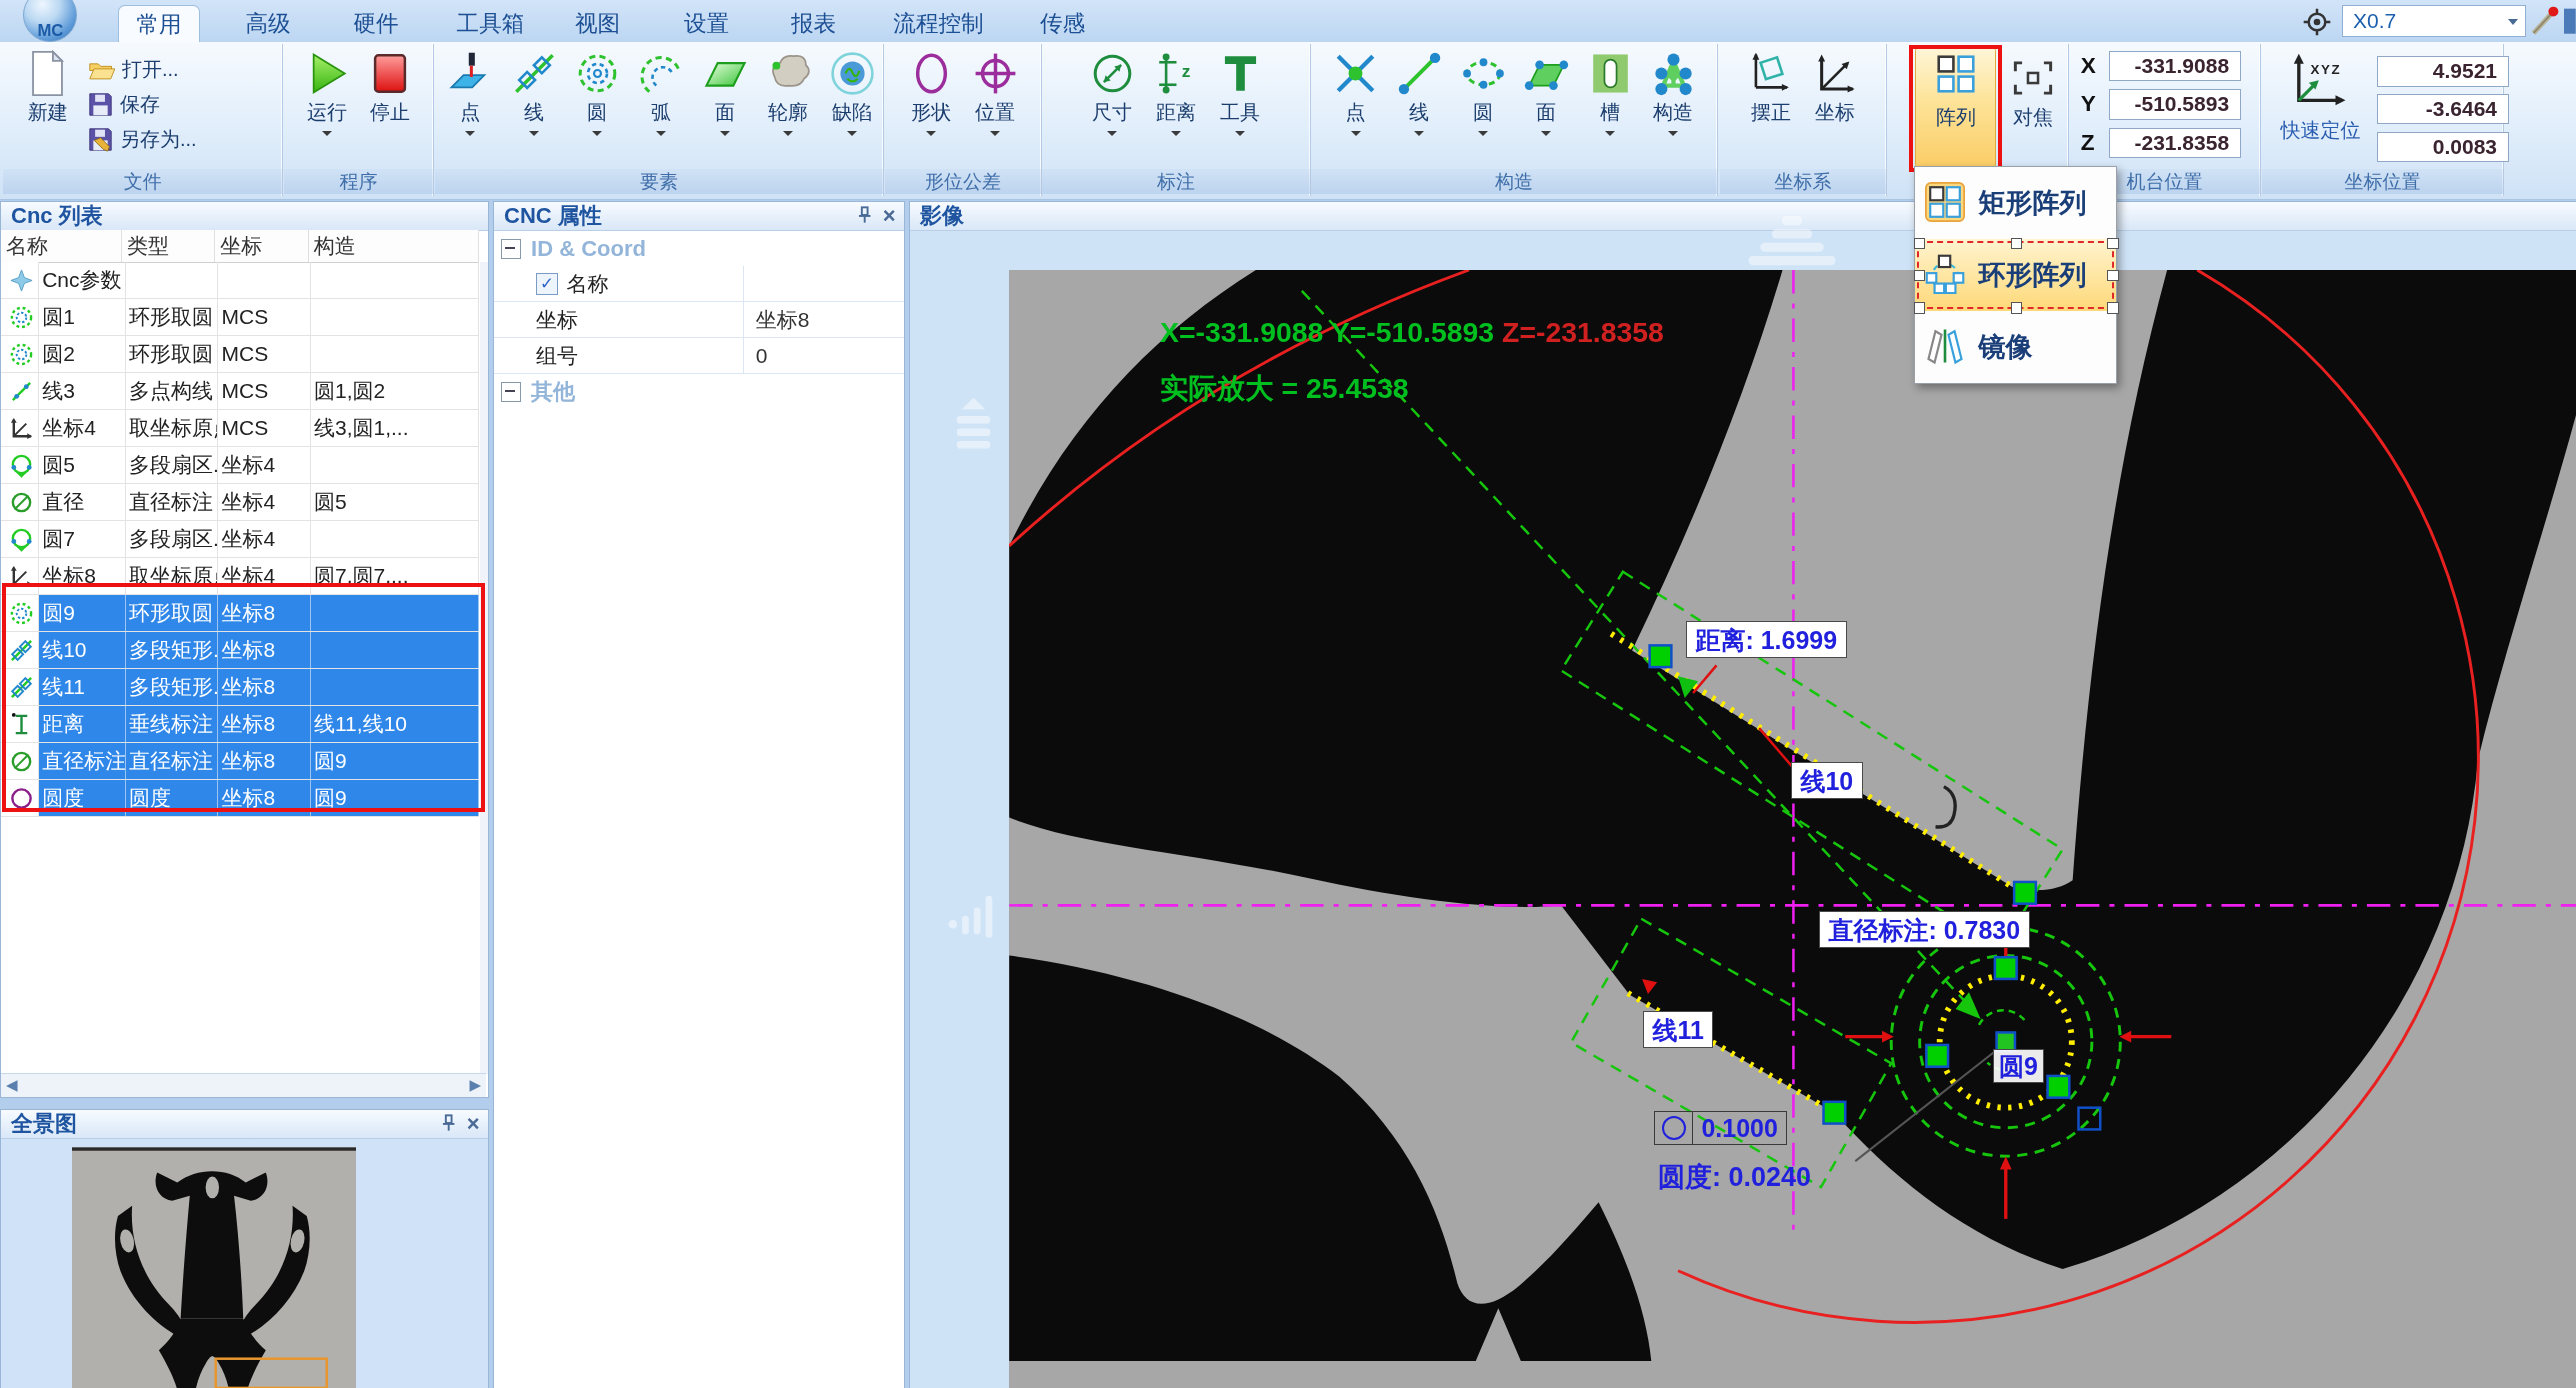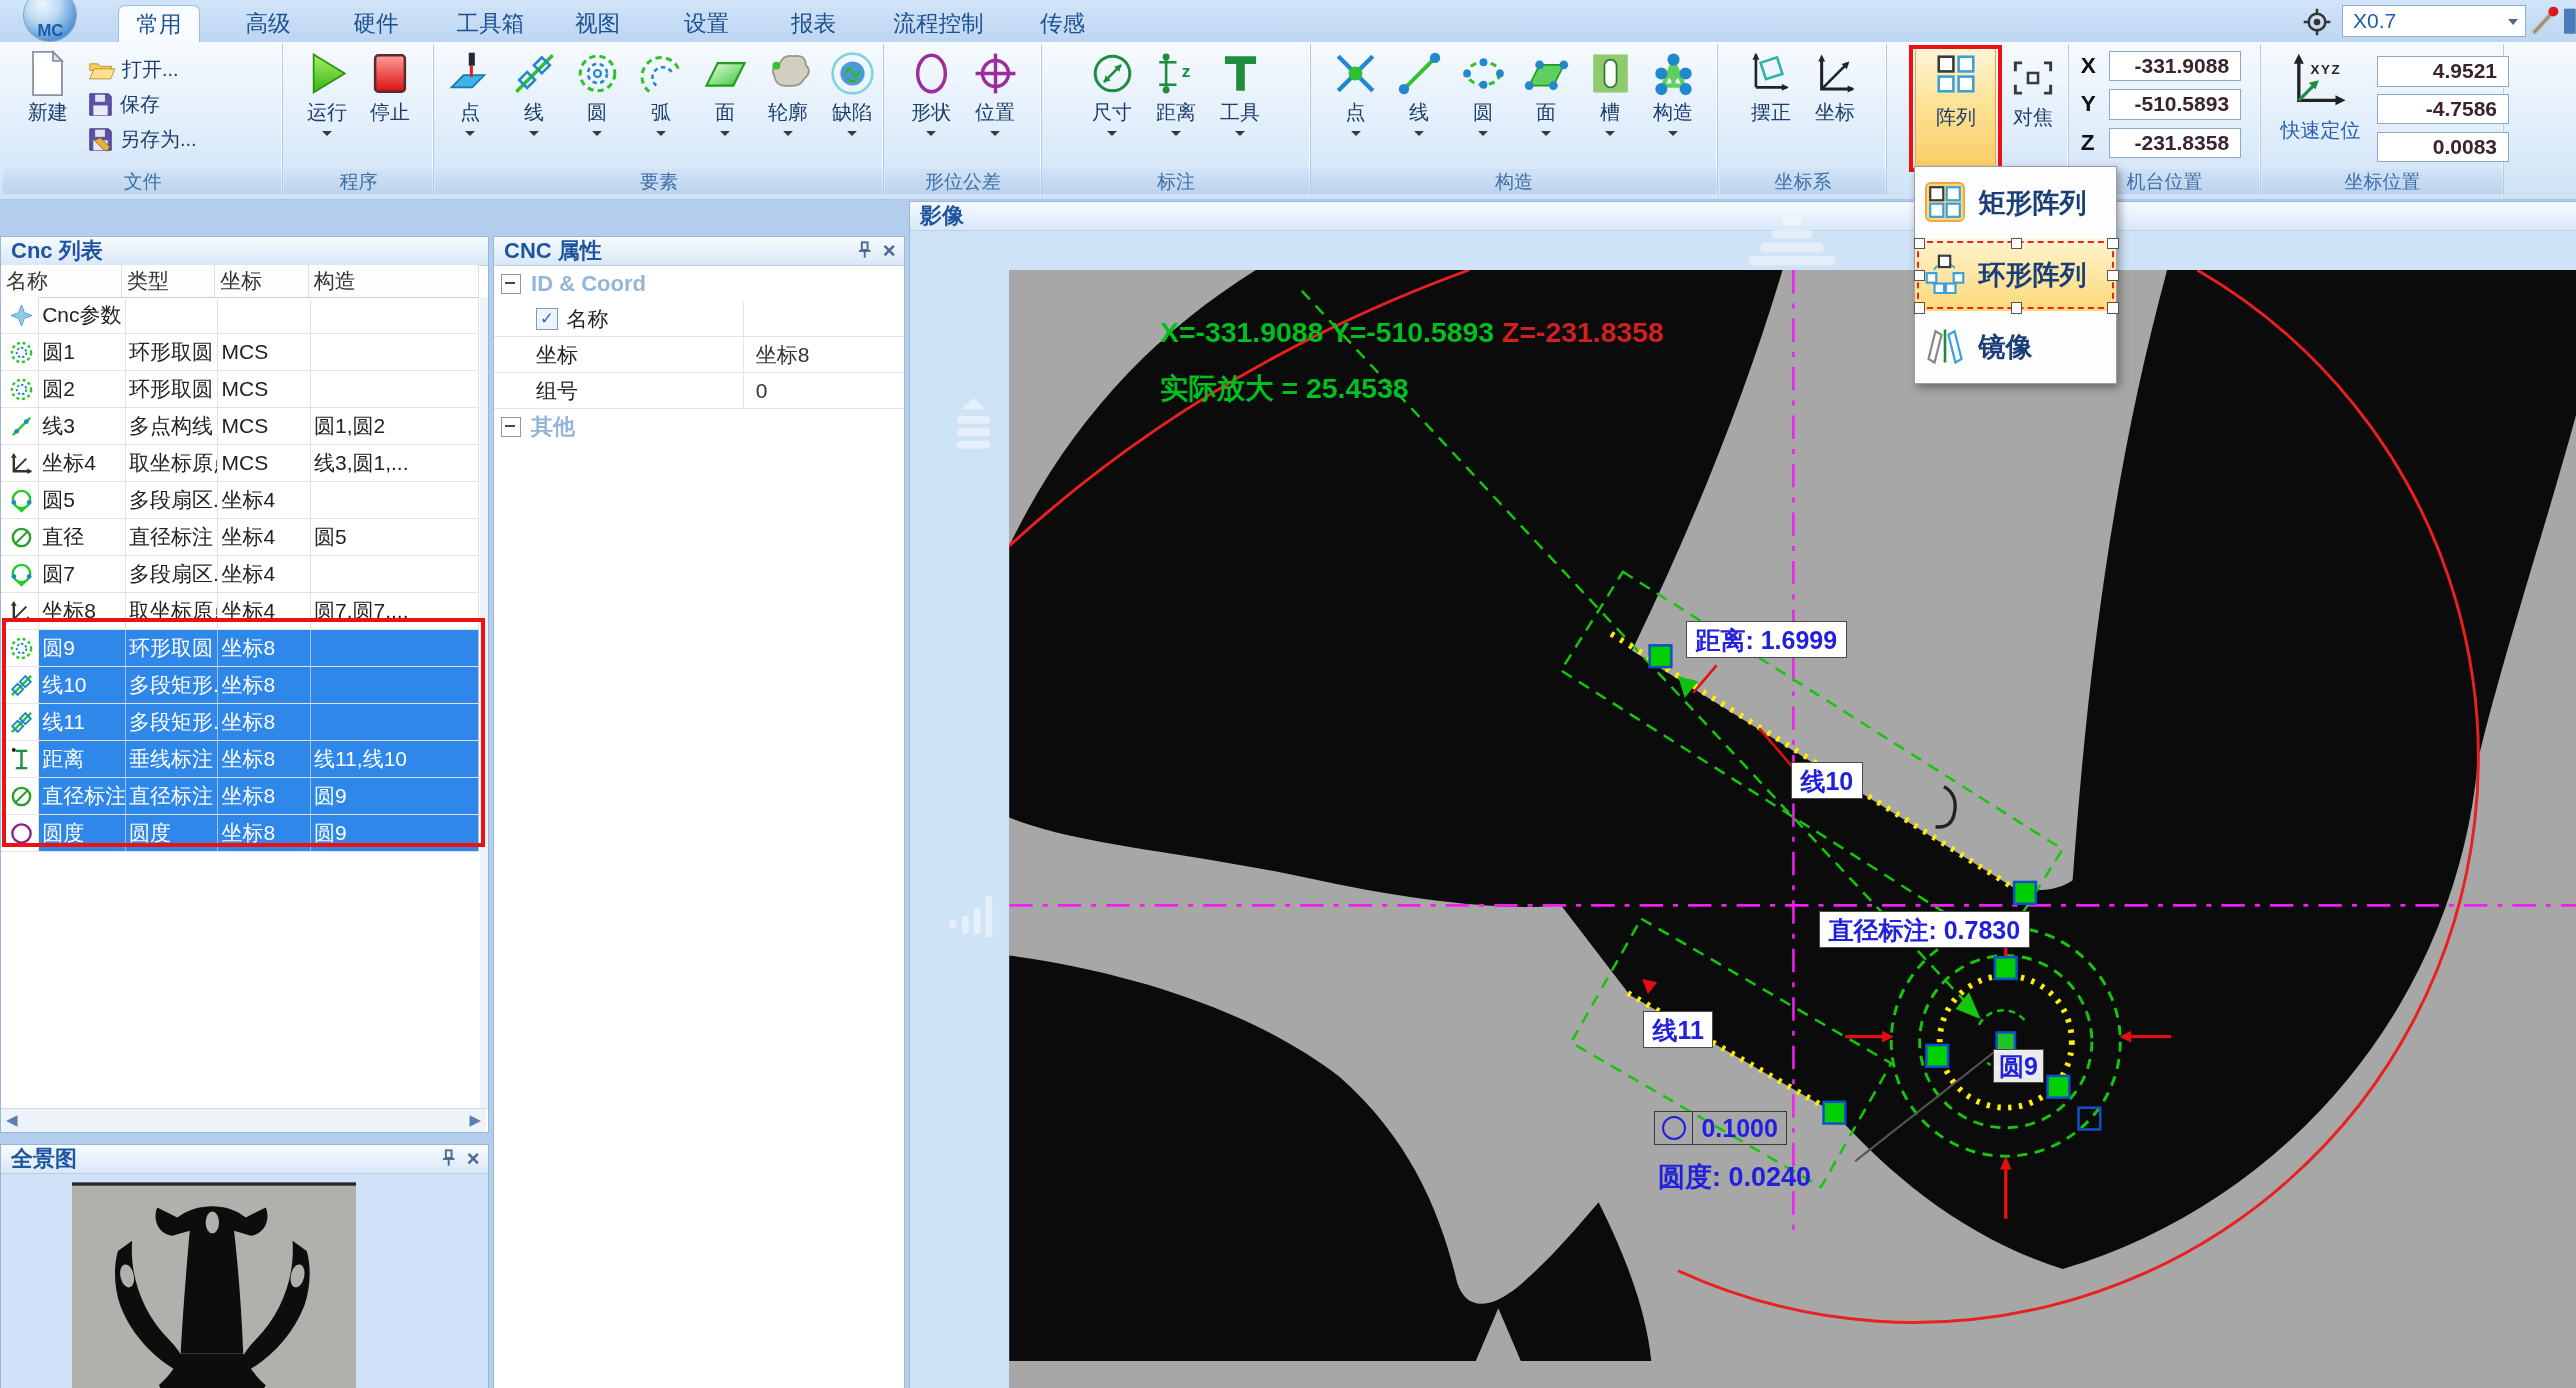--- a/index.html
+++ b/index.html
@@ -42,21 +42,21 @@
   
   #arraymenu{position:absolute;left:1914px;top:166px;width:201px;background:#fdfdfd;
     border:0.8px solid #9aa0a8;box-shadow:3.3px 4.2px 8.4px rgba(0,0,0,.35);z-index:30;}
   .mitem{position:relative;height:72px;display:flex;align-items:center;}
   .mitem .mic{margin:0 13.4px 0 10px;}
   .mitem .mlb{font-size:27px;font-weight:bold;color:#1a3e78;}
   .mitem.hl{background:linear-gradient(#fff4d0,#fdd877);}
   .selann{position:absolute;left:1.7px;top:1.7px;right:1.7px;bottom:1.7px;border:2.5px dashed #e02828;pointer-events:none;}
   .hdl{position:absolute;width:9.2px;height:9.2px;background:#fff;border:0.8px solid #555;}
   
-  .panel{position:absolute;background:#fff;border:0.8px solid #9ab6d6;margin-top:35px;}
+  .panel{position:absolute;background:#fff;border:0.8px solid #9ab6d6;}
   .ptitle{height:28.4px;background:linear-gradient(#f7fbff,#d9e7f7);border-bottom:0.8px solid #b9cfe8;
     color:#1f55a0;font-weight:bold;font-size:22px;line-height:28.4px;padding-left:10px;position:relative;}
   .pbtns{position:absolute;right:8.4px;top:3.3px;display:flex;gap:11.7px;color:#4a6a96;font-size:22px;}
   .pbtns span{line-height:22px;}
   
   #cncrows{position:absolute;left:0;top:60px;width:478px;}
   .crow{position:relative;height:36px;display:flex;border-bottom:0.8px solid #e3e3e3;font-size:21px;color:#222;}
   .crow .cic{width:35px;display:flex;align-items:center;justify-content:center;background:#fff;}
   .crow .c1{width:86px;}.crow .c2{width:92px;}.crow .c3{width:92px;}.crow .c4{width:171px;}
   .crow div{line-height:36px;white-space:nowrap;overflow:hidden;border-right:0.8px solid #e3e3e3;padding-left:3.3px;}
@@ -484,21 +484,21 @@
         <div style="position: absolute; left: 5px; top: 8.4px; width: 107px; text-align: center;"><svg width="67" height="60" viewBox="0 0 80 72">
             <path d="M14 8 V58 H66" stroke="#222" stroke-width="4" fill="none"></path>
             <polygon points="14,2 8,14 20,14" fill="#222"></polygon>
             <polygon points="70,58 58,52 58,64" fill="#222"></polygon>
             <line x1="14" y1="58" x2="34" y2="38" stroke="#1e8e3e" stroke-width="4"></line>
             <polygon points="38,34 26,37 34,45" fill="#1e8e3e"></polygon>
             <text x="28" y="26" font-size="16" font-weight="bold" fill="#222" letter-spacing="2">XYZ</text>
           </svg><div style="font-size:20px;color:#2a5db0;margin-top:1.7px">快速定位</div></div>
         <div style="position: absolute; left: 115px; top: 5px;">
           <div class="valbox" style="margin-top: 7.5px;">4.9521</div>
-          <div class="valbox" style="margin-top: 7.5px;">-4.7586</div>
+          <div class="valbox" style="margin-top: 7.5px;">-3.6464</div>
           <div class="valbox" style="margin-top: 7.5px;">0.0083</div>
         </div>
         <div class="glabel">坐标位置</div>
       </div>
     </div>
   <div class="redbox" style="left:1909px;top:45px;width:85px;height:119px;z-index:25;"></div>
 
   <div id="arraymenu">
       <div class="mitem">
         <div class="mic"><svg width="40" height="40" viewBox="0 0 46 46">

